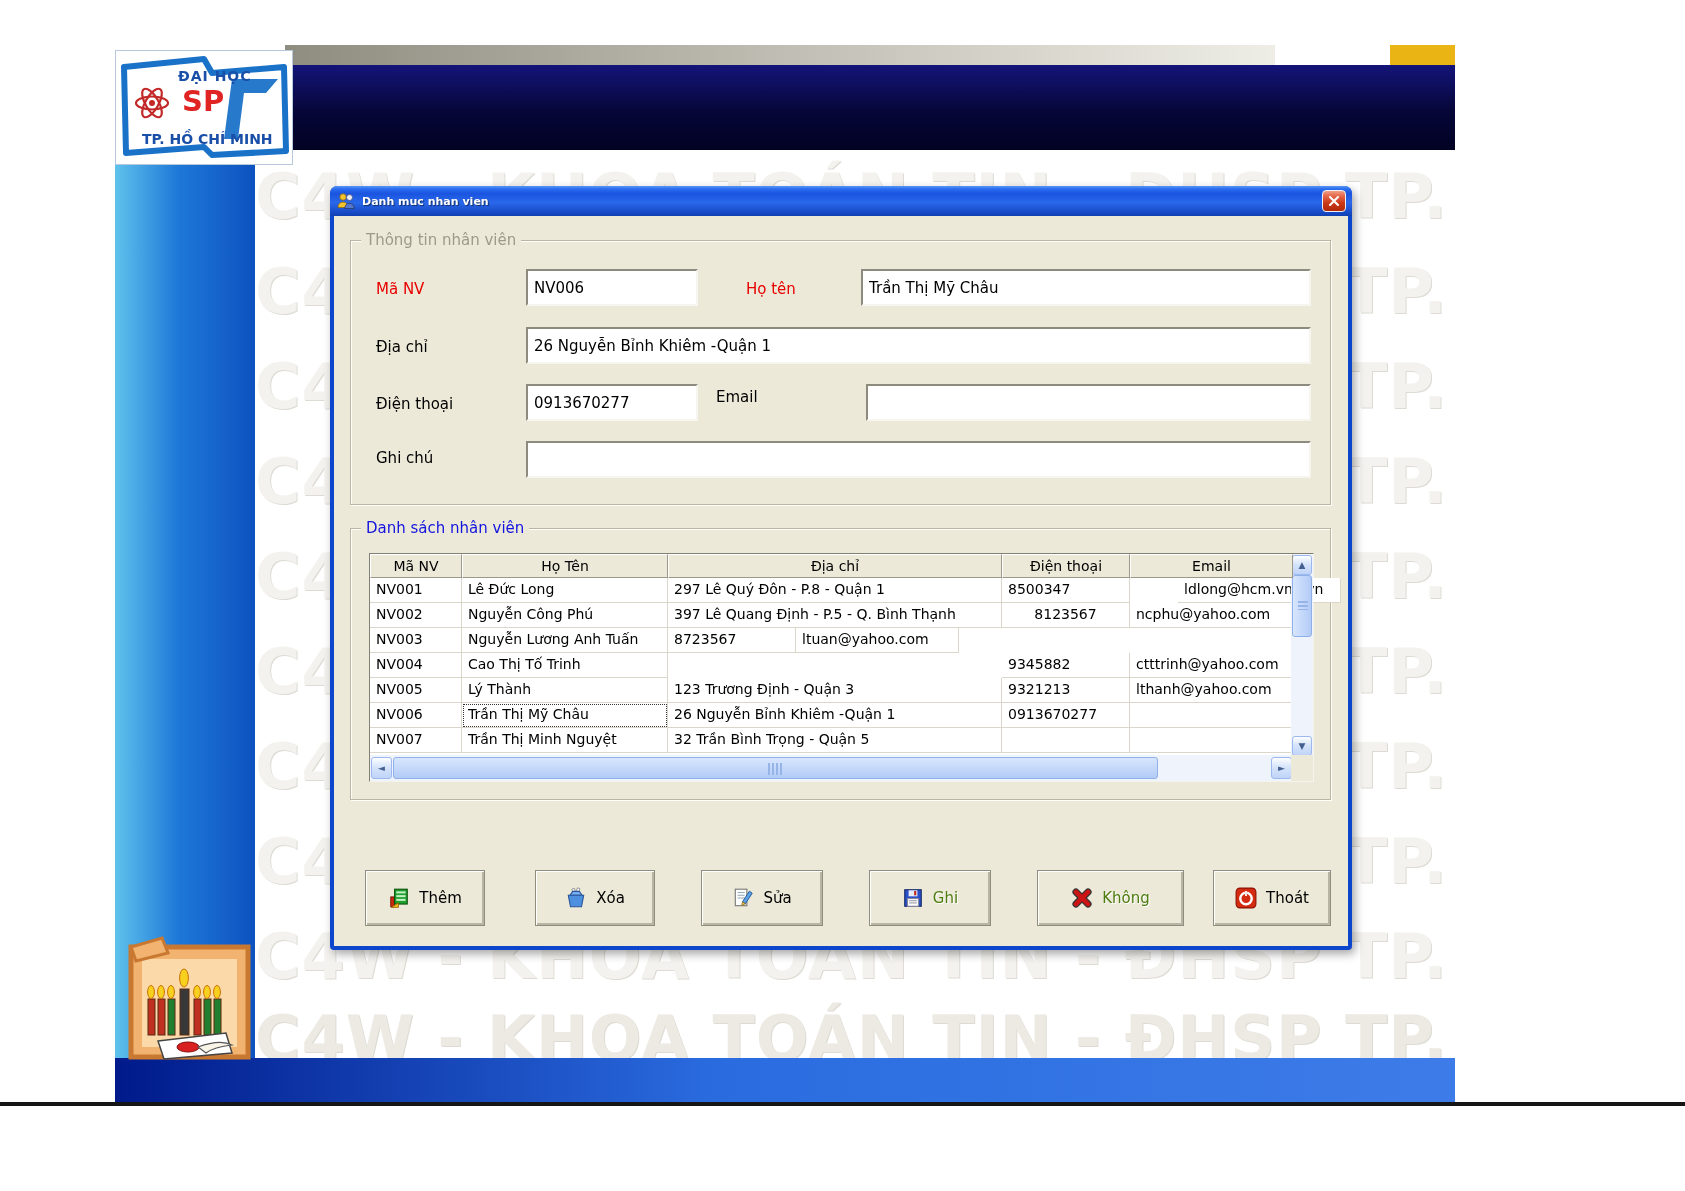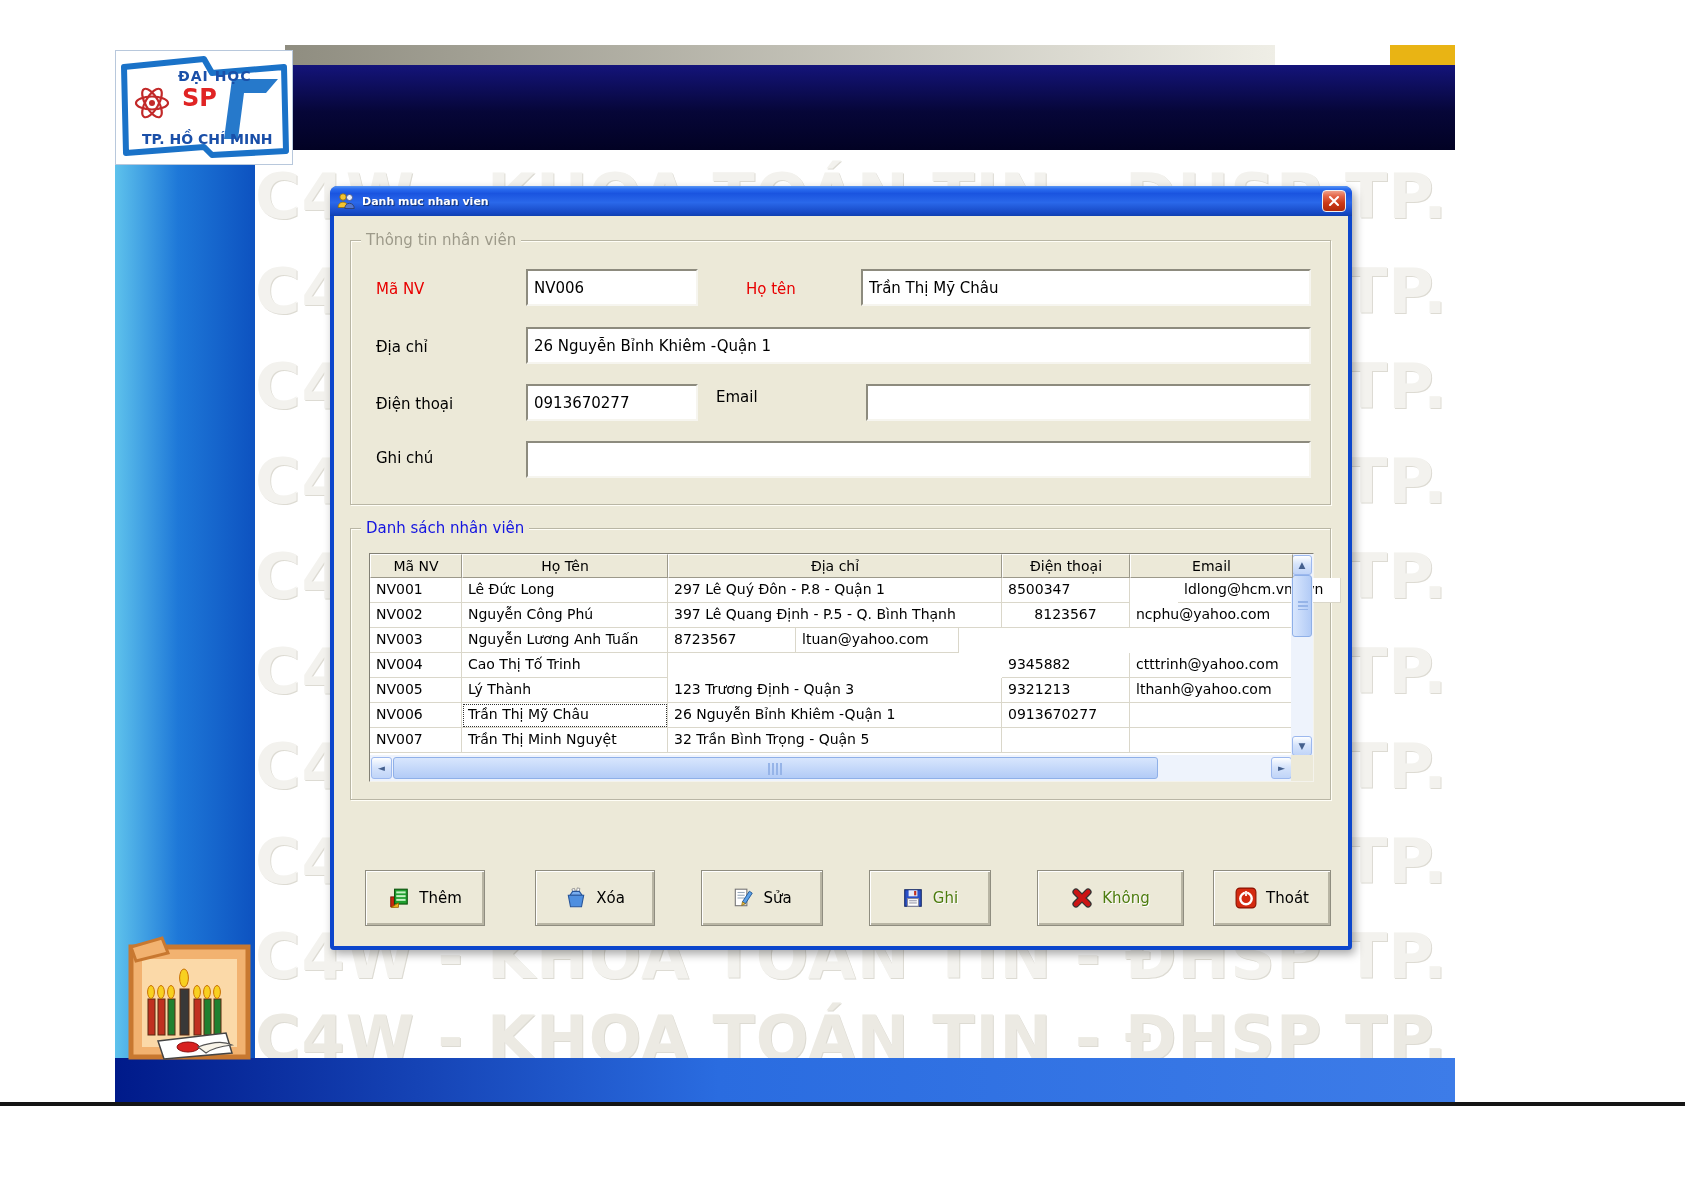--- a/index.html
+++ b/index.html
@@ -22,21 +22,21 @@
                  background:linear-gradient(90deg,#5ec2ec 0%,#1e78d8 45%,#0d52c0 100%); }
   .bottom-bar  { position:absolute; left:115px; top:1058px; width:1340px; height:44px; z-index:1;
                  background:linear-gradient(90deg,#001a8a,#2a6ce0 45%,#3d7ce8); }
   .black-rule  { position:absolute; left:0; top:1102px; width:1685px; height:4px; background:#151515; z-index:2; }
 
   
   .logo { position:absolute; left:115px; top:50px; width:178px; height:115px; background:#fff; z-index:4;
           border:1px solid #b8c8dc; }
   .logo svg { position:absolute; left:0; top:0; }
   .logo-l1 { position:absolute; left:62px; top:17px; font-size:14px; font-weight:bold; color:#1a4fa8; letter-spacing:1px; }
-  .logo-l2 { position:absolute; left:66px; top:33px; font-size:24px; font-weight:bold; color:#e02424; }
+  .logo-l2 { position:absolute; left:66px; top:33px; font-size:29px; font-weight:bold; color:#e02424; }
   .logo-l3 { position:absolute; left:26px; top:80px; font-size:14px; font-weight:bold; color:#1a4fa8; }
 
   
   .dialog { position:absolute; left:330px; top:186px; width:1022px; height:764px; z-index:5;
             background:#0c46cc; border-radius:8px 8px 4px 4px; box-shadow:3px 4px 10px rgba(0,0,0,.35); }
   .titlebar { height:30px; border-radius:7px 7px 0 0; display:flex; align-items:center; padding:0 6px;
               background:linear-gradient(180deg,#5a96f2 0%,#2a6cf0 10%,#1a54e0 25%,#2a68ea 55%,#1648c4 90%,#1040b0 100%); }
   .title-icon { width:20px; height:20px; flex:0 0 auto; }
   .title-text { color:#fff; font-weight:bold; font-size:11px; margin-left:6px; text-shadow:1px 1px 1px rgba(0,0,0,.55); }
   .close-btn { margin-left:auto; width:24px; height:22px; border-radius:4px; border:1px solid #f0f0f0;

